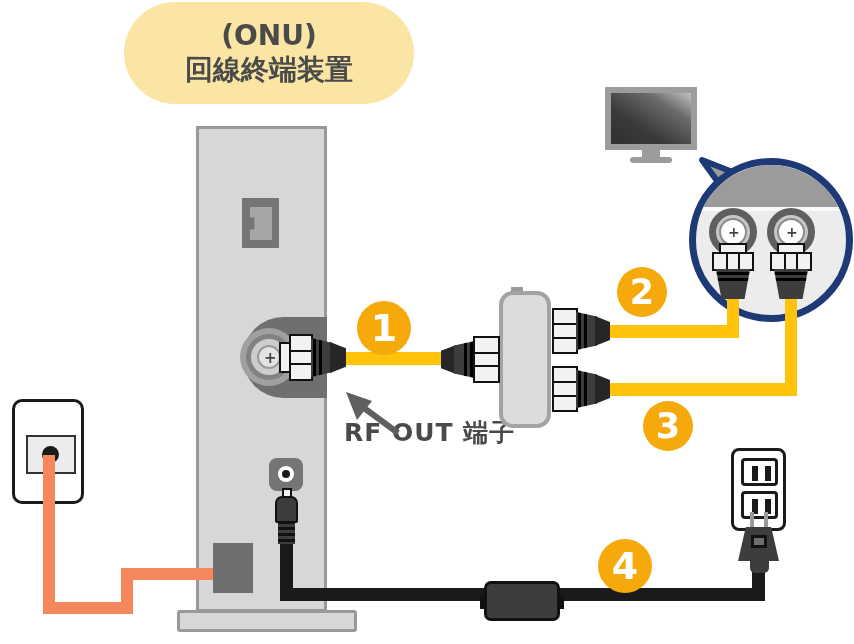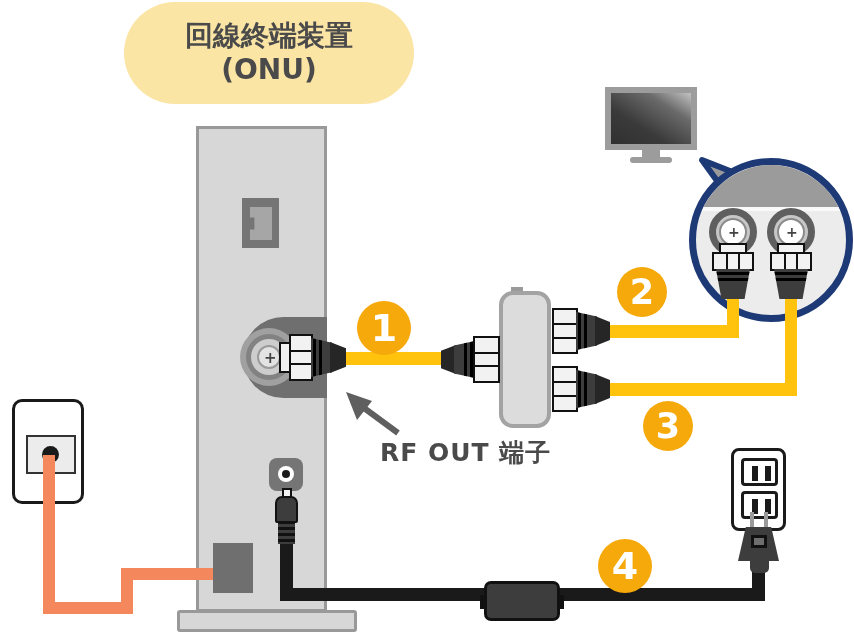--- a/index.html
+++ b/index.html
@@ -11,21 +11,21 @@
   
   .title-ellipse{
     left:124px;top:2px;width:290px;height:102px;background:#FAE5A5;border-radius:52px;
     display:flex;flex-direction:column;align-items:center;justify-content:center;
     color:#4a4a4a;font-weight:bold;font-size:28px;line-height:34px;text-align:center;
   }
   .tv-pill{
     left:578px;top:28px;width:134px;height:44px;background:#1E3A76;border-radius:22px;
     display:flex;align-items:center;justify-content:center;color:#fff;font-weight:bold;font-size:25px;
   }
-  .rf-label{left:344px;top:436px;width:190px;color:#4a4a4a;font-size:25px;font-weight:bold;letter-spacing:1px;margin-left:36px;}
+  .rf-label{left:344px;top:416px;width:190px;color:#4a4a4a;font-size:25px;font-weight:bold;letter-spacing:1px;}
   
   .badge{background:#F6A90A;border-radius:50%;display:flex;align-items:center;justify-content:center;
          color:#fff;font-weight:bold;z-index:30;}
   
   .cable-y{background:#FFC30E;z-index:12;}
   .cable-o{background:#F5875C;z-index:6;}
   .cable-k{background:#1A1A1A;z-index:6;}
   
   .onu-body{left:196px;top:126px;width:131px;height:486px;background:#d7d7d7;border:3px solid #999;box-sizing:border-box;z-index:5;}
   .onu-base{left:177px;top:610px;width:180px;height:22px;background:#d7d7d7;border:3px solid #999;box-sizing:border-box;border-radius:3px;z-index:5;}
@@ -96,22 +96,22 @@
     box-sizing:border-box;border-radius:7px 7px 2px 2px;z-index:8;}
   .dc-ribs{left:278px;top:521px;width:17px;height:23px;z-index:8;background:#3d3d3d;
     background-image:repeating-linear-gradient(#111 0 3px,#3d3d3d 3px 6px);}
 </style>
 </head>
 <body>
 
 <div id="stage">
 
   <div class="abs title-ellipse">
+    <div>(ONU)</div>
     <div>回線終端装置</div>
-    <div>(ONU)</div>
   </div>
 
   <div class="abs tv-frame">
     <div class="abs tv-screen"></div>
   </div>
   <div class="abs tv-neck"></div>
   <div class="abs tv-basebar"></div>
 
   <div class="abs onu-body"></div>
   <div class="abs onu-base"></div>

